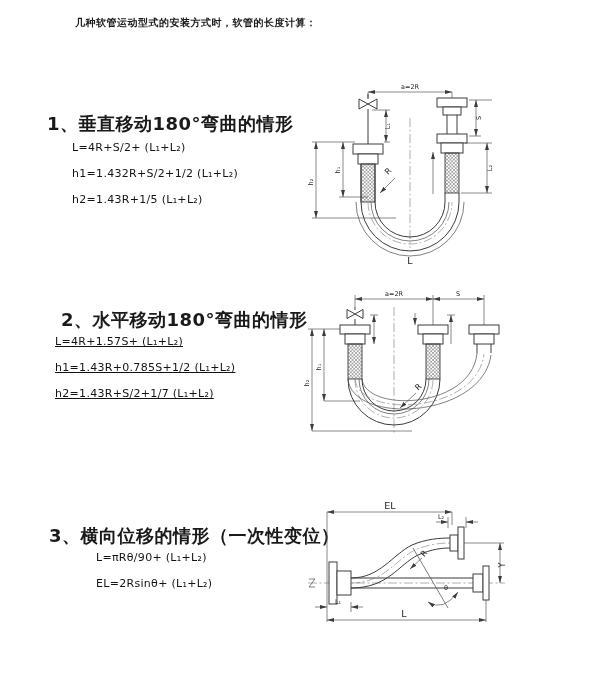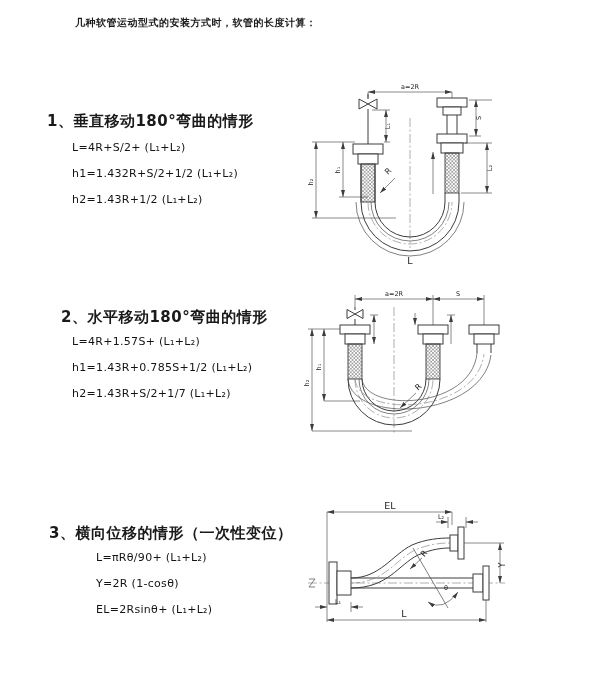--- a/index.html
+++ b/index.html
@@ -6,21 +6,21 @@
   .page{
     position:relative;width:600px;height:675px;background:#ffffff;
     font-family:"DejaVu Sans",sans-serif;color:#1a1a1a;overflow:hidden;
     margin:0 auto;
   }
   .title{
     position:absolute;left:35px;top:16px;font-size:10px;font-weight:bold;
     letter-spacing:.5px;white-space:nowrap;margin-left:40px;
   }
   .section{position:absolute;}
-  .section .heading{font-size:15px;font-weight:bold;letter-spacing:.5px;white-space:nowrap;}
+  .section .heading{font-size:18px;font-weight:bold;letter-spacing:.5px;white-space:nowrap;}
   .formulas{position:absolute;font-size:11px;line-height:26px;letter-spacing:.3px;color:#141414;white-space:nowrap;}
   .formulas div{height:26px;}
   svg{position:absolute;overflow:visible;}
   .ln{stroke:#3c3c3c;stroke-width:1;fill:none;}
   .part{stroke:#3c3c3c;stroke-width:1;fill:#ffffff;}
   .dim{stroke:#4a4a4a;stroke-width:.65;fill:none;}
   .cl{stroke:#7a7a7a;stroke-width:.6;fill:none;stroke-dasharray:9 2.5 2 2.5;}
   .thin{stroke:#4a4a4a;stroke-width:.7;fill:none;}
   text{font-family:"DejaVu Sans",sans-serif;fill:#262626;}
   .t7{font-size:6.5px;}
@@ -33,38 +33,37 @@
 <div class="page">
 
   <div class="title">几种软管运动型式的安装方式时，软管的长度计算：</div>
 
   <div class="section" style="left:47px;top:112px;">
     <div class="heading">1、垂直移动180°弯曲的情形</div>
   </div>
   <div class="formulas" style="left:72px;top:135px;">
     <div>L=4R+S/2+ (L₁+L₂)</div>
     <div>h1=1.432R+S/2+1/2 (L₁+L₂)</div>
-    <div>h2=1.43R+1/2 (L₁+L₂)</div>
+    <div>h2=1.43R+1/5 (L₁+L₂)</div>
   </div>
 
   <div class="section" style="left:61px;top:308px;">
     <div class="heading">2、水平移动180°弯曲的情形</div>
   </div>
-  <div class="formulas" style="left:72px;top:329px;">
+  <div class="formulas" style="left:55px;top:329px;text-decoration:underline;">
     <div>L=4R+1.57S+ (L₁+L₂)</div>
     <div>h1=1.43R+0.785S+1/2 (L₁+L₂)</div>
     <div>h2=1.43R+S/2+1/7 (L₁+L₂)</div>
   </div>
 
   <div class="section" style="left:49px;top:524px;">
     <div class="heading">3、横向位移的情形（一次性变位）</div>
   </div>
   <div class="formulas" style="left:72px;top:545px;margin-left:24px;">
     <div>L=πRθ/90+ (L₁+L₂)</div>
-    <div>Y=2R (1-cosθ)</div>
     <div>EL=2Rsinθ+ (L₁+L₂)</div>
   </div>
 
   <svg style="left:300px;top:72px;" width="200" height="195" viewBox="0 0 200 195">
     <defs>
       <marker id="ar1" viewBox="0 0 7 4" refX="7" refY="2" markerWidth="7" markerHeight="4" markerUnits="userSpaceOnUse" orient="auto-start-reverse">
         <path d="M0,0 L7,2 L0,4 Z" fill="#3c3c3c"></path>
       </marker>
       <pattern id="br1" width="3.5" height="3.5" patternUnits="userSpaceOnUse">
         <path d="M0,0 L3.5,3.5 M3.5,0 L0,3.5" stroke="#6b6b6b" stroke-width=".55"></path>

